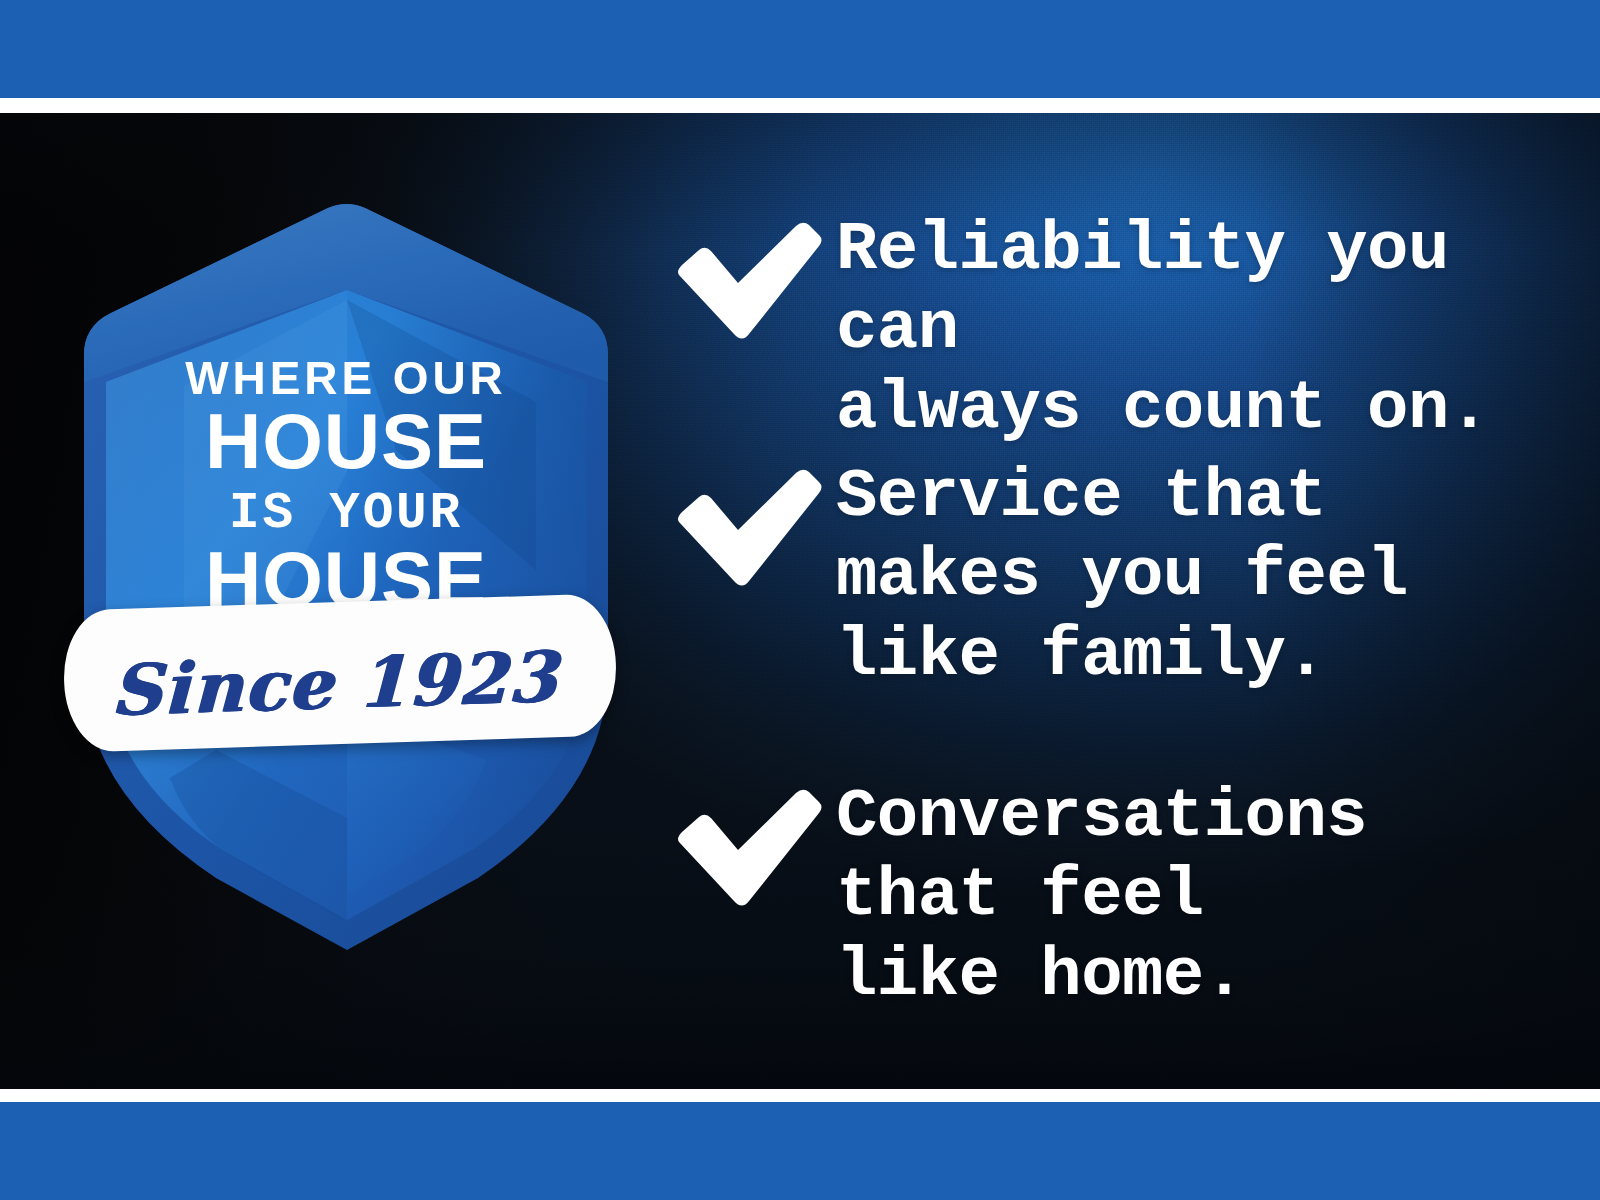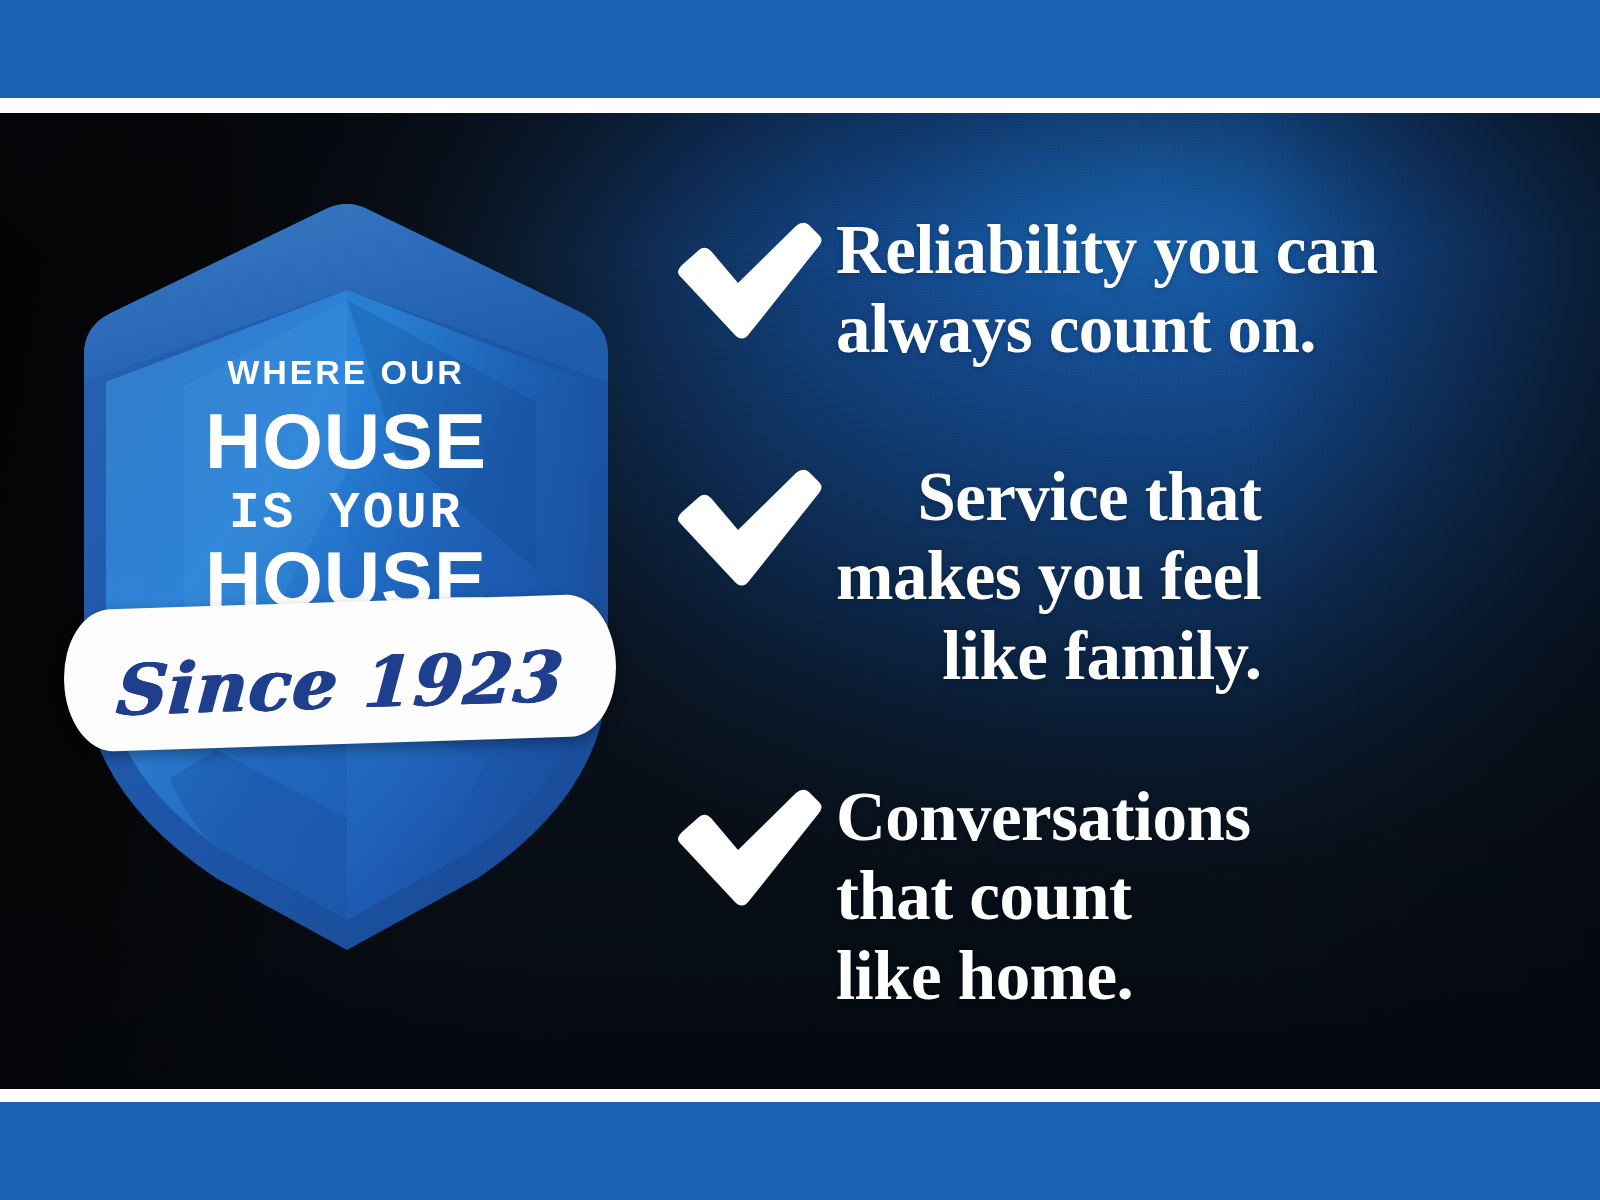--- a/index.html
+++ b/index.html
@@ -126,21 +126,21 @@
     width: 100%;
     text-align: center;
     color: #ffffff;
     font-family: "Liberation Sans", sans-serif;
     font-weight: 700;
     letter-spacing: 0.035em;
     line-height: .92;
     text-transform: uppercase;
     white-space: nowrap;
   }
-  .bl-where { top: 207px;  font-size: 34px; letter-spacing: .085em; }
+  .bl-where { top: 207px;  font-size: 46px; letter-spacing: .085em; }
   .bl-house1{ top: 256px;  font-size: 78px; letter-spacing: .012em; }
   .bl-isyour{ top: 341px;  font-size: 51px; letter-spacing: .055em; font-family: Liberation Mono, monospace; }
   .bl-house2{ top: 394px;  font-size: 78px; letter-spacing: .012em; }
 
   
   .ribbon {
     position: absolute;
     left: -2px;
     top: 452px;
     width: 552px;
@@ -178,34 +178,34 @@
     width: 860px;
     height: 976px;
   }
   .bullet {
     position: absolute;
     left: 0;
     display: flex;
     align-items: flex-start;
   }
   .bullet-1 { top: 98px; }
-  .bullet-2 { top: 345px; text-align: right; }
+  .bullet-2 { top: 345px; }
   .bullet-3 { top: 665px; }
 
   .check {
     flex: 0 0 auto;
     width: 152px;
     height: 128px;
     margin-top: 8px;
   }
   .check svg { display: block; width: 152px; height: 128px; }
 
   .bullet-text {
     color: #ffffff;
-    font-family: Liberation Serif, serif;
+    font-family: Liberation Mono, monospace;
     font-weight: 700;
     font-size: 69px;
     line-height: 1.15;
     letter-spacing: -0.008em;
     margin-left: 12px;
     white-space: pre-line;
     text-shadow: 0 2px 6px rgba(0,0,0,.22);
   }
 </style>
 </head>
@@ -317,21 +317,21 @@
     </div>
 
     <div class="bullet bullet-3">
       <div class="check">
         <svg viewBox="0 0 152 128" xmlns="http://www.w3.org/2000/svg">
           <path d="M7 56 Q4 52 10 46 L27 31 Q33 26 39 32 L66 64 L124 7 Q131 1 137 6 L147 16
                    Q152 21 147 27 L77 115 Q70 124 62 115 Z" fill="#ffffff"></path>
         </svg>
       </div>
       <div class="bullet-text">Conversations
-that count
+that feel
 like home.</div>
     </div>
 
   </div>
 
   <div class="bar-white-bottom"></div>
   <div class="bar-blue-bottom"></div>
 
 </div>
 

